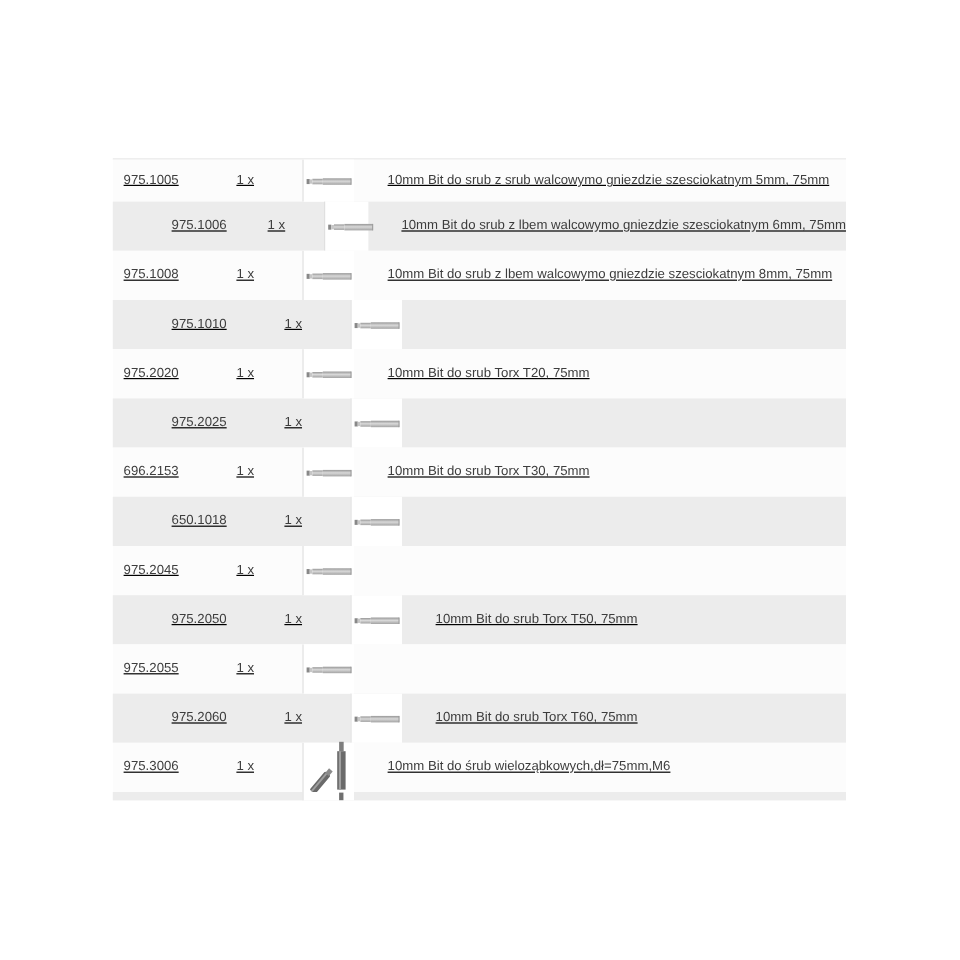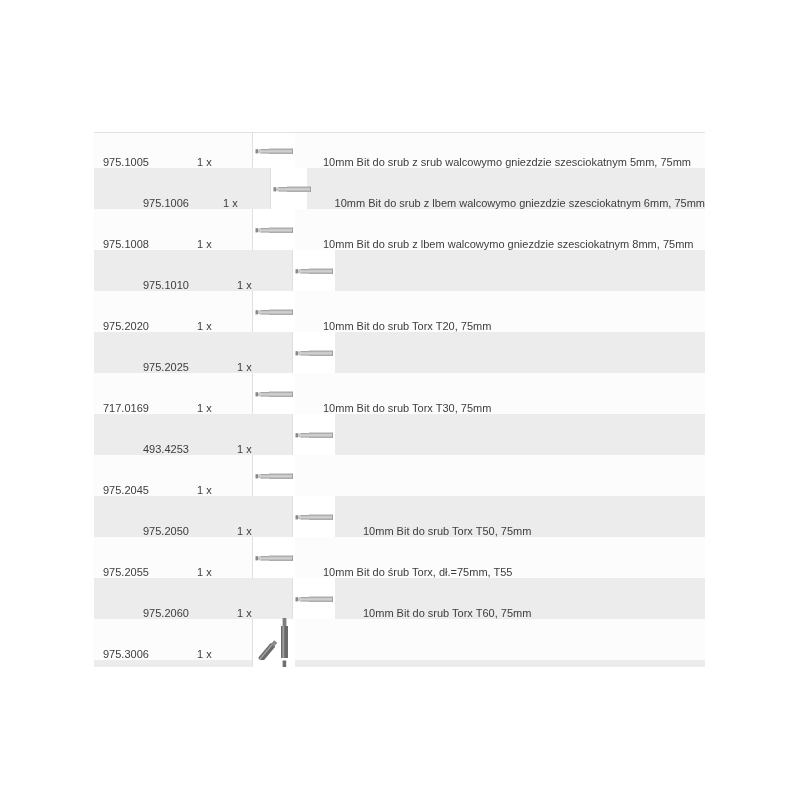--- a/index.html
+++ b/index.html
@@ -11,22 +11,23 @@
     font-family:"Liberation Sans","DejaVu Sans",sans-serif;
   }
   .parts-table{
     position:absolute;
     left:94px;top:132px;
     width:611px;
     border-top:1px solid #e3e3e3;
   }
   .row{
     display:flex;
-    align-items:flex-end;
+    align-items:center;
     height:41px;
+    text-decoration:underline;
   }
   .row.first{height:35px;}
   .row.light{background:#fcfcfc;}
   .row.gray{background:#ececec;padding-left:40px;}
   .cell{
     font-size:11px;
     color:#3d3d3d;
     line-height:1;
   }
   .cell-part{width:94px;padding-left:9px;}
@@ -150,36 +151,36 @@
         <rect x="0.5" y="3.2" width="2.6" height="4.2" fill="#888888"></rect>
         <rect x="3.1" y="3.5" width="2.2" height="3.6" fill="#c6c6c6"></rect>
         <rect x="5.3" y="3" width="8.7" height="4.6" fill="url(#gshaft)"></rect>
         <rect x="14" y="2.6" width="23.6" height="5.4" fill="url(#gshaft)"></rect>
         <rect x="37.1" y="2.6" width="0.9" height="5.4" fill="#9a9a9a"></rect>
       </svg>
 
     </div>
   </div>
         <div class="row light">
-    <div class="cell cell-part">717.0169</div>
+    <div class="cell cell-part">696.2153</div>
     <div class="cell cell-qty">1 x</div>
     <div class="cell-img">
       <svg class="icon-h" width="40" height="10">
         <rect x="0.5" y="3.2" width="2.6" height="4.2" fill="#888888"></rect>
         <rect x="3.1" y="3.5" width="2.2" height="3.6" fill="#c6c6c6"></rect>
         <rect x="5.3" y="3" width="8.7" height="4.6" fill="url(#gshaft)"></rect>
         <rect x="14" y="2.6" width="23.6" height="5.4" fill="url(#gshaft)"></rect>
         <rect x="37.1" y="2.6" width="0.9" height="5.4" fill="#9a9a9a"></rect>
       </svg>
 
     </div>
     <div class="cell cell-desc">10mm Bit do srub Torx T30, 75mm</div>
   </div>
         <div class="row gray">
-    <div class="cell cell-part">493.4253</div>
+    <div class="cell cell-part">650.1018</div>
     <div class="cell cell-qty">1 x</div>
     <div class="cell-img">
       <svg class="icon-h" width="40" height="10">
         <rect x="0.5" y="3.2" width="2.6" height="4.2" fill="#888888"></rect>
         <rect x="3.1" y="3.5" width="2.2" height="3.6" fill="#c6c6c6"></rect>
         <rect x="5.3" y="3" width="8.7" height="4.6" fill="url(#gshaft)"></rect>
         <rect x="14" y="2.6" width="23.6" height="5.4" fill="url(#gshaft)"></rect>
         <rect x="37.1" y="2.6" width="0.9" height="5.4" fill="#9a9a9a"></rect>
       </svg>
 
@@ -220,21 +221,20 @@
     <div class="cell-img">
       <svg class="icon-h" width="40" height="10">
         <rect x="0.5" y="3.2" width="2.6" height="4.2" fill="#888888"></rect>
         <rect x="3.1" y="3.5" width="2.2" height="3.6" fill="#c6c6c6"></rect>
         <rect x="5.3" y="3" width="8.7" height="4.6" fill="url(#gshaft)"></rect>
         <rect x="14" y="2.6" width="23.6" height="5.4" fill="url(#gshaft)"></rect>
         <rect x="37.1" y="2.6" width="0.9" height="5.4" fill="#9a9a9a"></rect>
       </svg>
 
     </div>
-    <div class="cell cell-desc">10mm Bit do śrub Torx, dł.=75mm, T55</div>
   </div>
         <div class="row gray">
     <div class="cell cell-part">975.2060</div>
     <div class="cell cell-qty">1 x</div>
     <div class="cell-img">
       <svg class="icon-h" width="40" height="10">
         <rect x="0.5" y="3.2" width="2.6" height="4.2" fill="#888888"></rect>
         <rect x="3.1" y="3.5" width="2.2" height="3.6" fill="#c6c6c6"></rect>
         <rect x="5.3" y="3" width="8.7" height="4.6" fill="url(#gshaft)"></rect>
         <rect x="14" y="2.6" width="23.6" height="5.4" fill="url(#gshaft)"></rect>
@@ -253,20 +253,21 @@
         <rect x="27.6" y="0" width="3.8" height="8" fill="#7e7e7e"></rect>
         <rect x="26" y="8" width="7" height="32" fill="#6a6a6a"></rect>
         <rect x="27.4" y="8" width="1.8" height="32" fill="#a0a0a0"></rect>
         <g transform="translate(3,40) rotate(-50)">
           <rect x="0" y="0" width="20" height="6" rx="1" fill="#6a6a6a"></rect>
           <rect x="0" y="1.4" width="20" height="1.6" fill="#9e9e9e"></rect>
           <rect x="19" y="1" width="5" height="4" fill="#8b8b8b"></rect>
         </g>
       </svg>
     </div>
+    <div class="cell cell-desc">10mm Bit do śrub wieloząbkowych,dł=75mm,M6</div>
   </div>
       </div>
     <div class="partial-row">
       <div class="pr-left"></div>
       <div class="cell-img">
         <svg class="icon-sliver" width="40" height="7">
           <rect x="27.6" y="0.5" width="3.6" height="6.5" fill="#6f6f6f"></rect>
         </svg>
       </div>
       <div class="pr-rest"></div>

